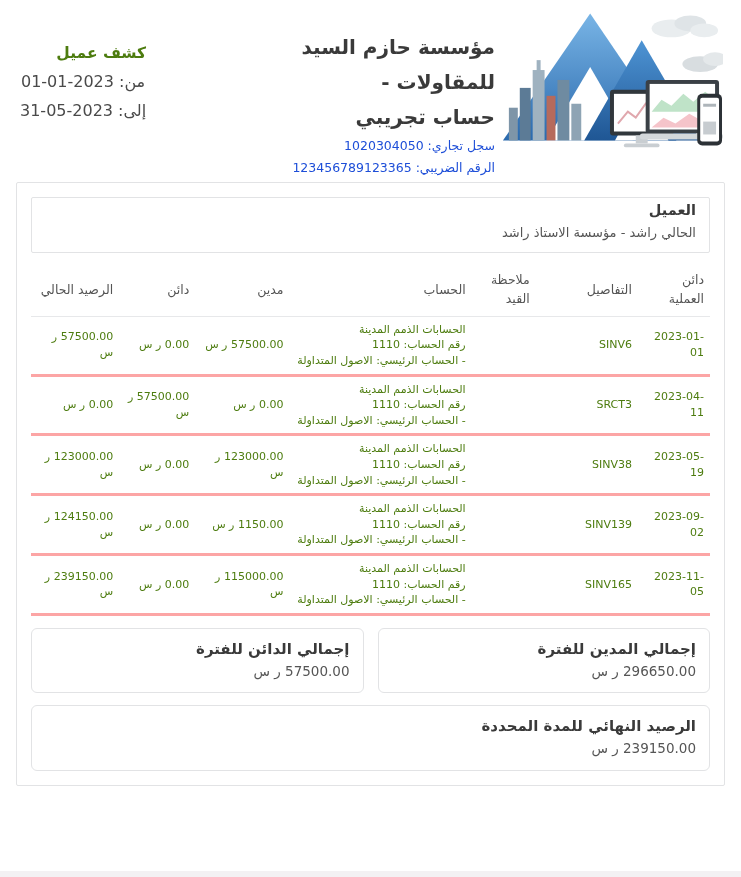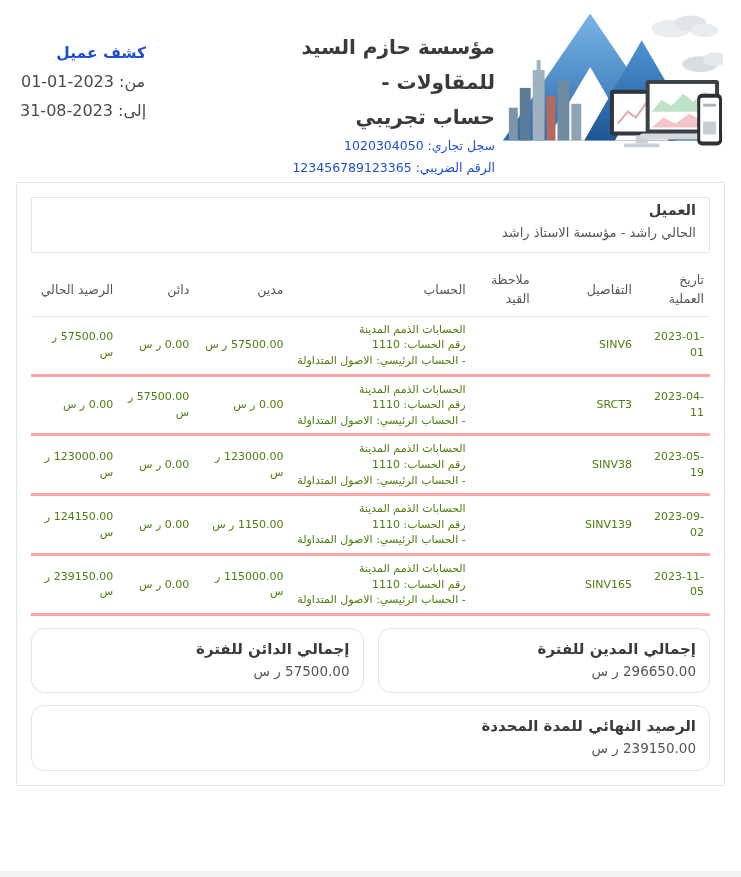--- a/index.html
+++ b/index.html
@@ -28,21 +28,21 @@
     max-width: 250px;
   }
   .company-name {
     font-weight: bold;
     font-size: 20px;
     color: #3a3a3a;
     line-height: 1.75;
   }
   .company-meta { font-size: 12.5px; color: #1d4ed8; line-height: 1.75; }
   .report-block { margin-top: 44px; margin-right: auto; text-align: right; }
-  .report-title { font-weight: bold; font-size: 15.5px; color: #1d4ed8; margin-bottom: 6px; }
+  .report-title { font-weight: bold; font-size: 15.5px; color: #4d7c0f; margin-bottom: 6px; }
   .report-dates { font-size: 16px; color: #4a4a4a; line-height: 1.8; text-align: center; }
 
   
   .main-card {
     margin: 20px 16px 0 16px;
     border: 1px solid #e2e3e5;
     border-radius: 2px;
     padding: 14px;
     background: #fff;
   }
@@ -81,21 +81,21 @@
     line-height: 1.42;
     word-wrap: break-word;
   }
   .acct-line { display: block; }
 
   
   .totals-row { display: flex; gap: 14px; margin-top: 12px; }
   .total-box {
     flex: 1 1 0;
     border: 1px solid #e2e3e5;
-    border-radius: 13px;
+    border-radius: 6px;
     padding: 8px 13px 10px 13px;
   }
   .total-box.full { margin-top: 12px; }
   .total-label { font-weight: bold; font-size: 15px; color: #3a3a3a; line-height: 1.6; }
   .total-value { font-size: 13.5px; color: #555; line-height: 1.6; }
 
   .footer-strip {
     position: absolute;
     bottom: 0; left: 0; right: 0;
     height: 6px;
@@ -172,21 +172,21 @@
       <div>مؤسسة حازم السيد للمقاولات -</div>
       <div>حساب تجريبي</div>
     </div>
     <div class="company-meta">سجل تجاري: 1020304050</div>
     <div class="company-meta">الرقم الضريبي: 123456789123365</div>
   </div>
 
   <div class="report-block">
     <div class="report-title">كشف عميل</div>
     <div class="report-dates">من: 2023-01-01</div>
-    <div class="report-dates">إلى: 2023-08-31</div>
+    <div class="report-dates">إلى: 2023-05-31</div>
   </div>
 
 </header>
 
 <main class="main-card">
 
   <section class="client-box">
     <div class="client-label">العميل</div>
     <div class="client-name">الحالي راشد - مؤسسة الاستاذ راشد</div>
   </section>
@@ -196,21 +196,21 @@
       <col style="width:72px">
         <col style="width:102px">
         <col style="width:64px">
       <col style="width:182px">
         <col style="width:94px">
         <col style="width:76px">
         <col style="width:88px">
     </colgroup>
     <thead>
       <tr>
-        <th>تاريخ العملية</th>
+        <th>دائن العملية</th>
         <th>التفاصيل</th>
         <th>ملاحظة القيد</th>
         <th>الحساب</th>
         <th>مدين</th>
         <th>دائن</th>
         <th>الرصيد الحالي</th>
       </tr>
     </thead>
     <tbody>
     <tr class="txn-row">

